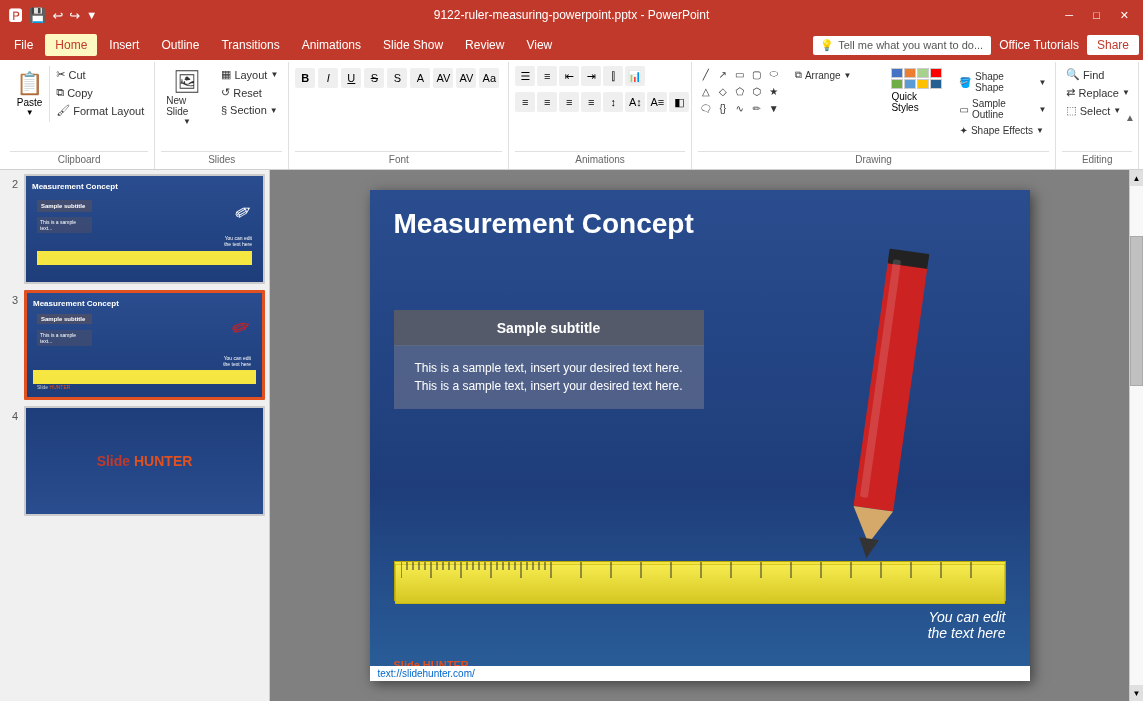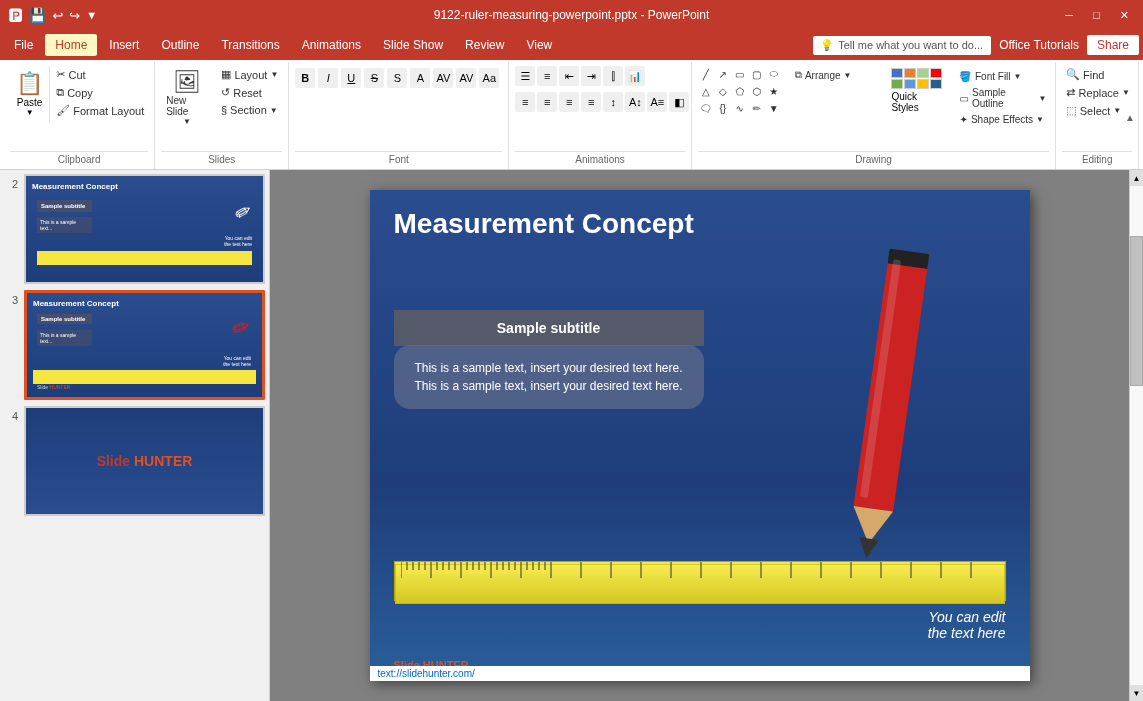--- a/index.html
+++ b/index.html
@@ -424,21 +424,21 @@
               <div style="width:12px;height:10px;background:#5B9BD5;border:1px solid #ccc;"></div>
               <div style="width:12px;height:10px;background:#FFC000;border:1px solid #ccc;"></div>
               <div style="width:12px;height:10px;background:#255E91;border:1px solid #ccc;"></div>
             </div>
             <span style="font-size:10px;">Quick Styles</span>
           </div>
         </div>
         <div style="margin-left:4px;display:flex;flex-direction:column;gap:3px;padding-top:4px;">
           <div class="shape-right-btn">
             <span>🪣</span>
-            <span>Font Fill</span>
+            <span>Shape Shape</span>
             <span style="font-size:8px;">▼</span>
           </div>
           <div class="shape-right-btn">
             <span>▭</span>
             <span>Sample Outline</span>
             <span style="font-size:8px;">▼</span>
           </div>
           <div class="shape-right-btn">
             <span>✦</span>
             <span>Shape Effects</span>
@@ -533,21 +533,21 @@
 
   <div class="main-area">
     <div class="slide-canvas">
 
       <div class="slide-title">Measurement Concept</div>
 
       <div class="slide-subtitle-box">
         <span class="slide-subtitle-text">Sample subtitle</span>
       </div>
 
-      <div class="slide-body-text" style="top:155px;height:auto;border-radius:16px;">This is a sample text, insert your desired text here. This is a sample text, insert your desired text here.</div>
+      <div class="slide-body-text" style="top:155px;height:auto;">This is a sample text, insert your desired text here. This is a sample text, insert your desired text here.</div>
 
       <svg class="pencil-svg" width="160" height="340" viewBox="0 0 160 340">
 
         <rect x="60" y="30" width="40" height="250" rx="2" fill="#cc2222" transform="rotate(8,80,160)"></rect>
 
         <polygon points="60,280 100,280 80,315" fill="#d4a96a" transform="rotate(8,80,160)"></polygon>
 
         <polygon points="70,310 90,310 80,330" fill="#333" transform="rotate(8,80,160)"></polygon>
 
         <rect x="60" y="20" width="40" height="15" rx="1" fill="#222" transform="rotate(8,80,160)"></rect>

